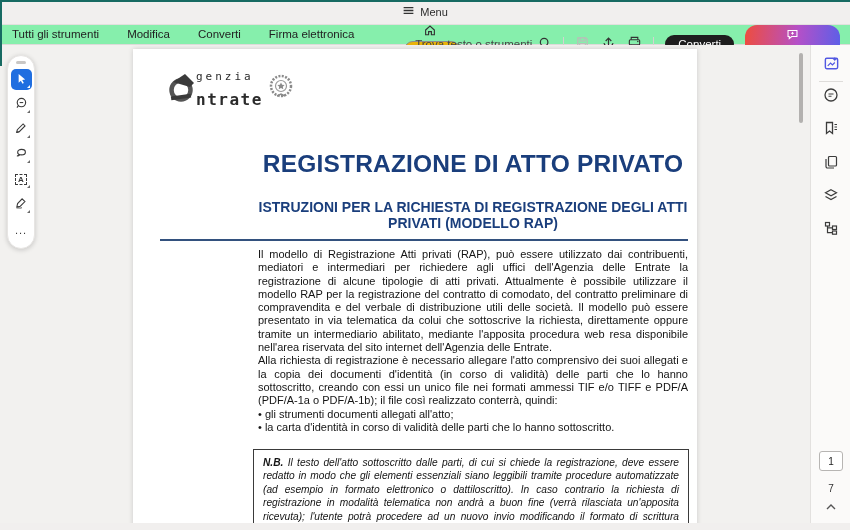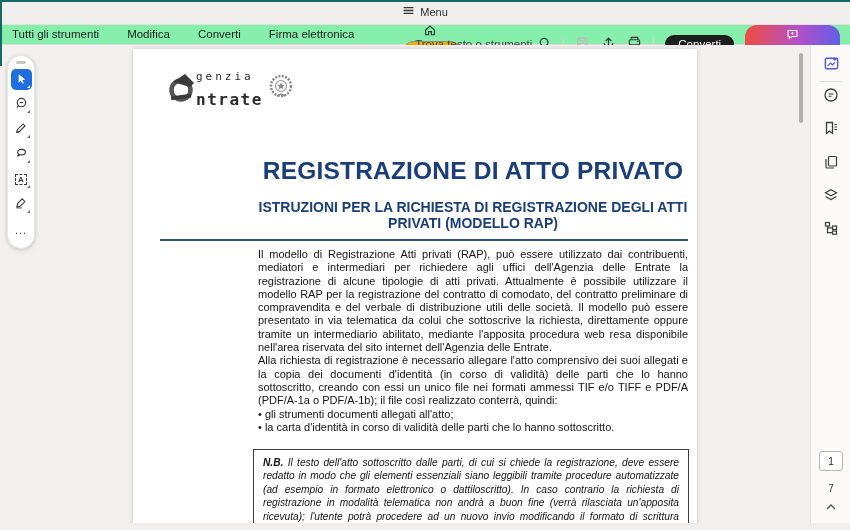--- a/index.html
+++ b/index.html
@@ -37,21 +37,21 @@
 
   
   .main { position:relative; height:478px; background:#f2f1ef; overflow:hidden; }
   .page { position:absolute; left:133px; top:4px; width:564px; height:620px; background:#fff; box-shadow:0 0 5px rgba(0,0,0,.16); }
 
   
   .logo { position:absolute; left:33px; top:20px; display:flex; align-items:center; }
   .logo-word { margin-left:-6px; font-family:"DejaVu Sans Mono", monospace; color:#2b2b2b; line-height:1; }
   .logo-l1 { font-size:11px; letter-spacing:3px; }
   .logo-l2 { font-size:16px; font-weight:bold; letter-spacing:1.5px; margin-top:10px; }
-  .doc-title { position:absolute; left:125px; top:108px; width:430px; text-align:center; font-size:24.5px; font-weight:bold; letter-spacing:0.2px; color:#1a3e7c; }
+  .doc-title { position:absolute; left:125px; top:101px; width:430px; text-align:center; font-size:24.5px; font-weight:bold; letter-spacing:0.2px; color:#1a3e7c; }
   .doc-subtitle { position:absolute; left:125px; top:150px; width:430px; text-align:center; font-size:14px; font-weight:bold; color:#1a3e7c; }
   .rule { position:absolute; left:27px; top:190px; width:528px; height:2px; background:#33517e; }
   .doc-body { position:absolute; left:125px; top:199px; width:430px; font-size:11px; line-height:13.3px; color:#141414; text-align:justify; }
   .doc-body p { margin:0; }
   .bullet-line { text-align:left; }
   .bullet-line::before { content:"• "; }
   .nb-box { position:absolute; left:120px; top:400px; width:436px; height:160px; border:1px solid #3a3a3a; padding:6px 9px; font-size:10.2px; line-height:13.4px; font-style:italic; text-align:justify; color:#141414; }
   .nb-box b { font-style:italic; }
 
   

